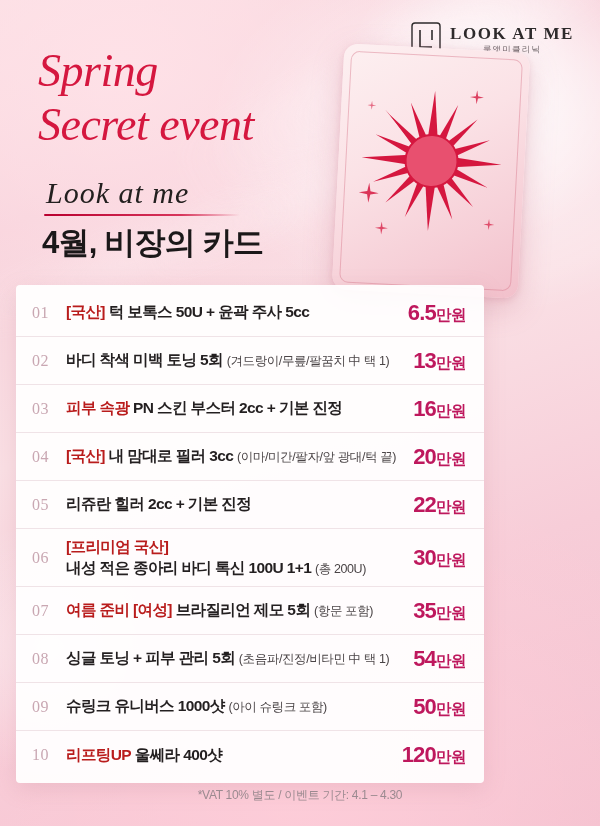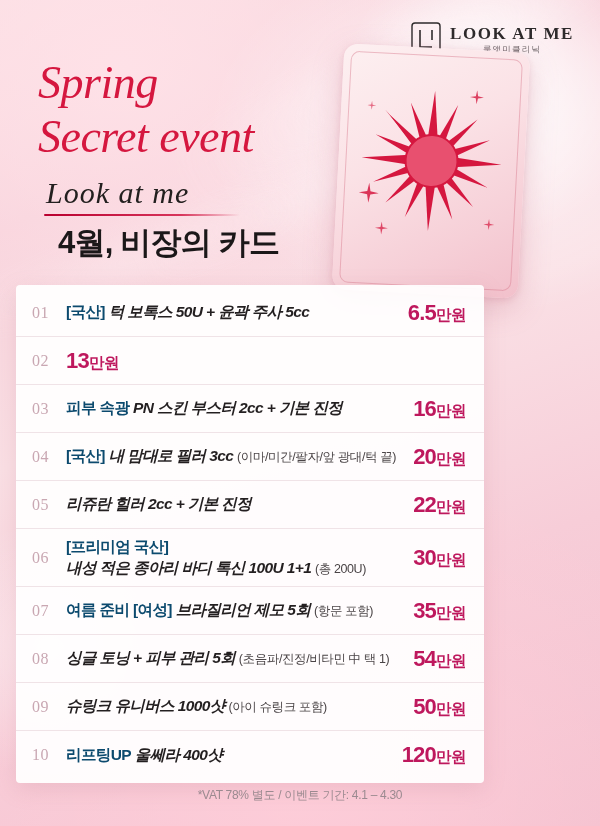--- a/index.html
+++ b/index.html
@@ -51,21 +51,21 @@
     font-family: "Liberation Serif", serif;
     font-size: 17px; font-weight: bold; letter-spacing: 1.6px;
     color: #2d2a2b;
   }
   .logo-sub {
     font-size: 8.5px; letter-spacing: 1.2px; color: #6b6467;
     margin-top: 3px; text-align: center;
   }
 
   .title {
-    position: absolute; left: 38px; top: 56px;
+    position: absolute; left: 38px; top: 44px;
     font-family: "Liberation Serif", serif;
     font-size: 46px; line-height: 1.17;
     color: #d5173f;
     letter-spacing: -0.5px;
   }
   .title em { font-style: italic; }
 
   .script {
     position: absolute; left: 46px; top: 176px;
     font-family: "Liberation Serif", serif;
@@ -78,21 +78,20 @@
     position: absolute; left: 44px; top: 214px;
     width: 196px; height: 2px;
     background: linear-gradient(90deg, #b9002f 0%, #d8365c 70%, rgba(216,54,92,0) 100%);
     border-radius: 2px;
   }
   .subtitle {
     position: absolute; left: 42px; top: 222px;
     font-size: 31px; font-weight: bold;
     color: #1b1819;
     letter-spacing: -0.8px;
-    margin-left: 16px;
   }
 
   
   .card-art {
     position: absolute; left: 338px; top: 48px;
     width: 186px; height: 246px;
     border-radius: 14px;
     background: linear-gradient(150deg, #fdf0f1 0%, #fbe2e6 40%, #f6cfd7 75%, #f2c0cb 100%);
     box-shadow: 0 10px 30px rgba(190,90,115,0.28), 0 2px 6px rgba(190,90,115,0.18);
     overflow: hidden;
@@ -132,22 +131,22 @@
     font-family: "Liberation Serif", serif;
     font-size: 16px; color: #c9a7b2;
     letter-spacing: 0.5px;
   }
   .desc {
     flex: 1 1 auto;
     font-size: 15.5px; color: #231f20;
     line-height: 1.35;
     letter-spacing: -0.6px;
   }
-  .desc .tag { color: #0c4a6e; font-weight: bold; }
-  .desc .strong { font-weight: bold; font-style: italic; }
+  .desc .tag { color: #b91c1c; font-weight: bold; }
+  .desc .strong { font-weight: bold; }
   .desc .small { font-size: 12.5px; color: #4a4446; letter-spacing: -0.4px; }
   .desc .line2 { display: block; }
   .price {
     flex: 0 0 auto;
     text-align: right;
     font-size: 22px; font-weight: bold;
     color: #be185d;
     letter-spacing: -0.8px;
     white-space: nowrap;
   }
@@ -255,20 +254,25 @@
         <span class="strong">턱 보톡스 50U + 윤곽 주사 5cc</span>
         <span class="small"></span>
       </div>
       <div class="price">
         <span>6.5</span><span class="unit">만원</span>
       </div>
     </div>
 
     <div class="row">
       <div class="num">02</div>
+      <div class="desc">
+        <span class="tag"></span>
+        <span class="strong">바디 착색 미백 토닝 5회</span>
+        <span class="small">(겨드랑이/무릎/팔꿈치 中 택 1)</span>
+      </div>
       <div class="price">
         <span>13</span><span class="unit">만원</span>
       </div>
     </div>
 
     <div class="row">
       <div class="num">03</div>
       <div class="desc">
         <span class="tag">피부 속광</span>
         <span class="strong">PN 스킨 부스터 2cc + 기본 진정</span>
@@ -358,15 +362,15 @@
         <span class="strong">울쎄라 400샷</span>
         <span class="small"></span>
       </div>
       <div class="price">
         <span>120</span><span class="unit">만원</span>
       </div>
     </div>
 
   </div>
 
-  <div class="footnote">*VAT 78% 별도 / 이벤트 기간: 4.1 – 4.30</div>
+  <div class="footnote">*VAT 10% 별도 / 이벤트 기간: 4.1 – 4.30</div>
 
 </div>
 
 </body></html>

